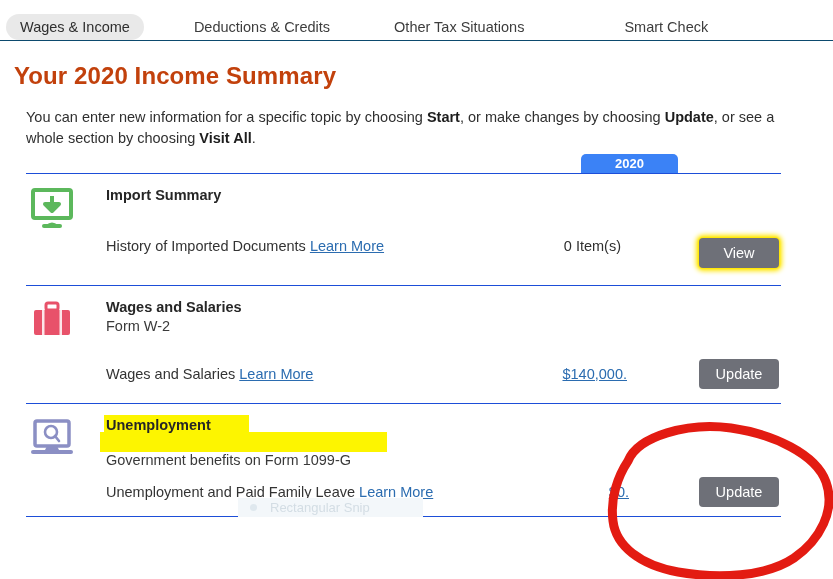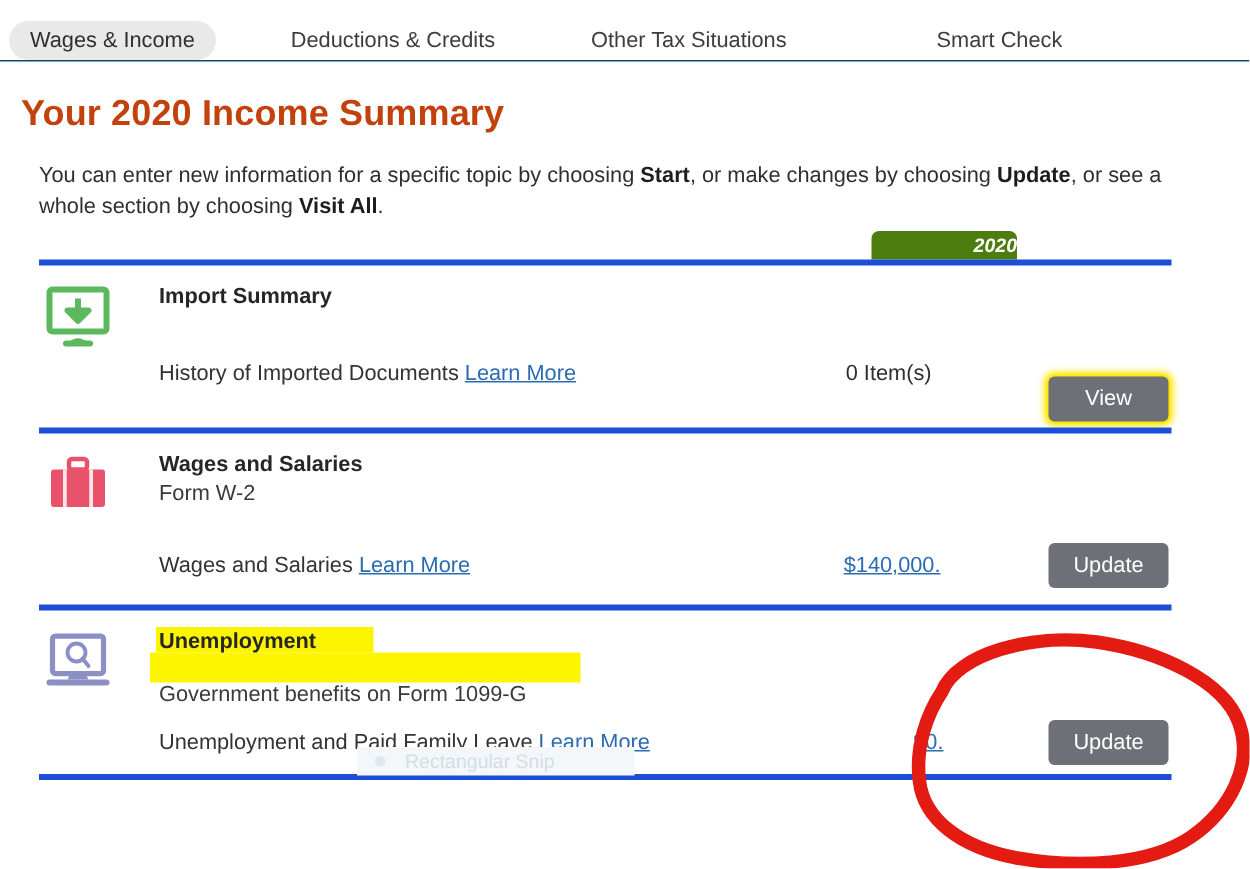--- a/index.html
+++ b/index.html
@@ -57,36 +57,35 @@
     color: #2f2f2f;
     line-height: 21px;
   }
   .intro b { font-weight: bold; color: #1d1d1d; }
 
   
   .year-tab {
     position: absolute;
     left: 581px; top: 154px;
     width: 97px; height: 19px;
-    background: #4d7c0f;
+    background: #3b82f6;
     border-radius: 5px 5px 0 0;
     color: #ffffff;
     font-size: 13px;
     font-weight: bold;
-    text-align: right;
+    text-align: center;
     line-height: 19px;
-    font-style: italic;
   }
 
   
   .section {
     position: absolute;
     left: 26px;
     width: 755px;
-    border-top: 4px solid #1d4ed8;
+    border-top: 1px solid #1d4ed8;
   }
   .sec-import { top: 173px; height: 96px; }
   .sec-wages  { top: 285px; height: 104px; }
   .sec-unemp  { top: 403px; height: 104px; }
   .sec-end    { top: 516px; height: 0; }
 
   .sec-icon {
     position: absolute;
     left: 2px; top: 12px;
     width: 48px; height: 44px;
@@ -224,21 +223,21 @@
         <path d="M24 10 L24 22 M17 18 L24 25 L31 18 Z" fill="#5cb85c" stroke="#5cb85c" stroke-width="4" stroke-linejoin="round"></path>
         <path d="M18 39 q6 -5 12 0 z" fill="#5cb85c"></path>
         <rect x="14" y="38" width="20" height="4" rx="2" fill="#5cb85c"></rect>
       </svg>
     </span>
     <div class="sec-title">Import Summary</div>
     <div class="sec-detail" style="top:64px;"><span>History of Imported Documents</span>
       <span class="learn">Learn More</span>
     </div>
     <div class="items-count" style="right:160px; top:64px;">0 Item(s)</div>
-    <button class="act-btn hl" style="right:2px; top:74px;">View</button>
+    <button class="act-btn hl" style="right:2px; top:64px;">View</button>
   </div>
 
   <div class="section sec-wages">
     <span class="sec-icon">
       <svg width="48" height="44" viewBox="0 0 48 44">
         <rect x="18" y="5" width="12" height="7" rx="2" fill="none" stroke="#e8526a" stroke-width="3"></rect>
         <rect x="6" y="12" width="36" height="25" rx="2" fill="#e8526a"></rect>
         <rect x="14" y="12" width="2.5" height="25" fill="#ffffff" opacity="0.85"></rect>
         <rect x="31.5" y="12" width="2.5" height="25" fill="#ffffff" opacity="0.85"></rect>
       </svg>

